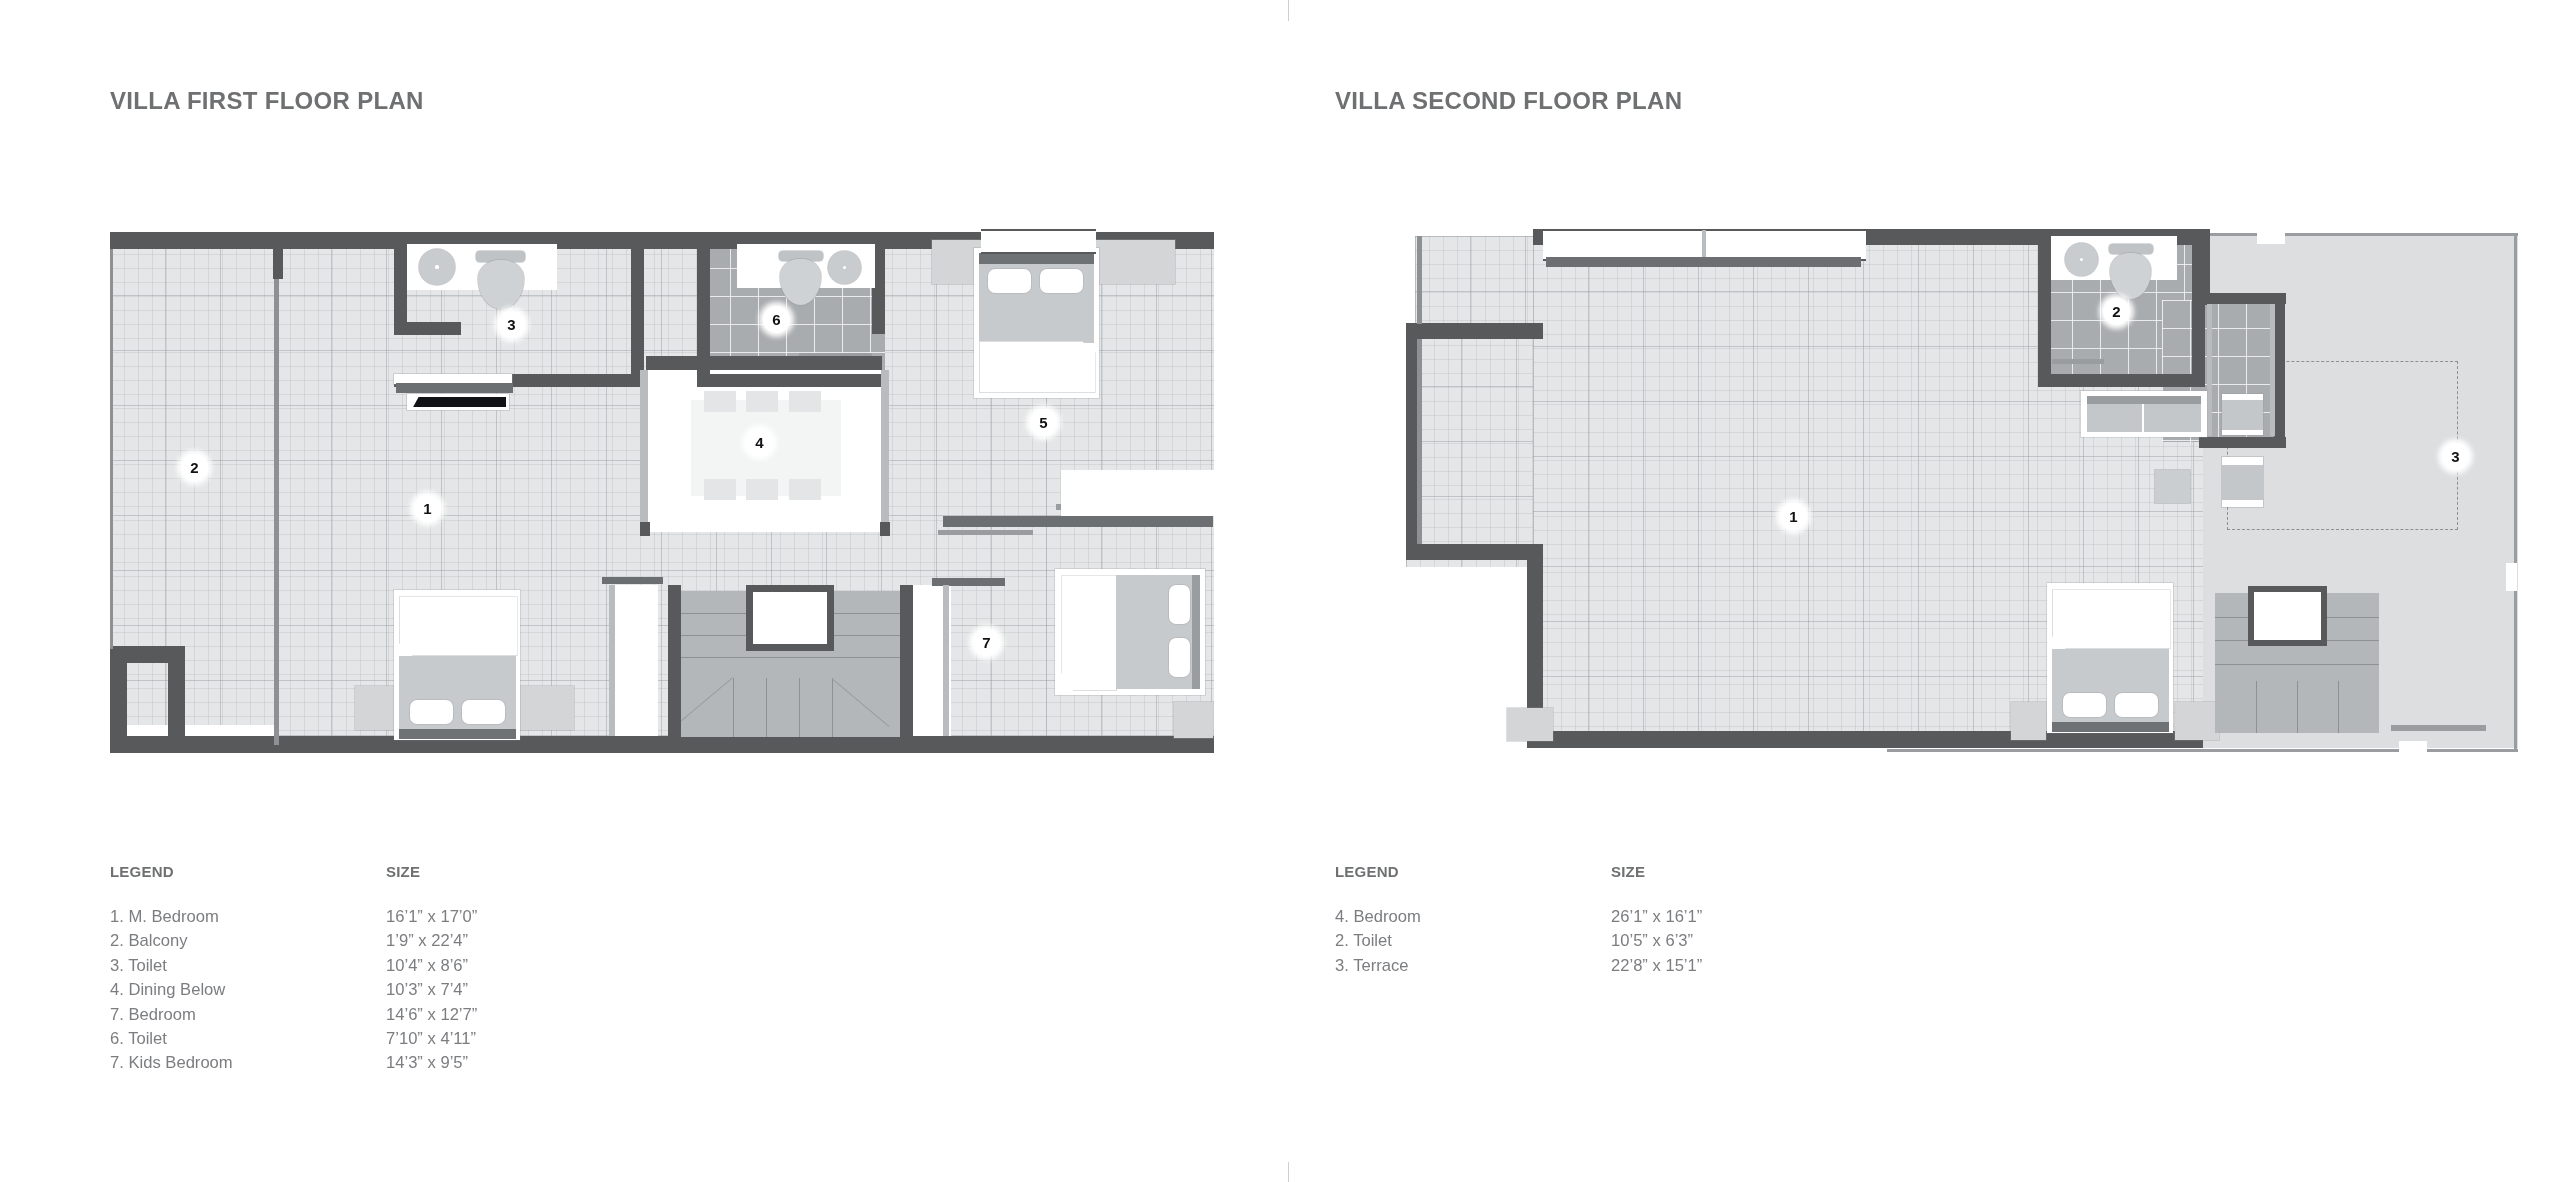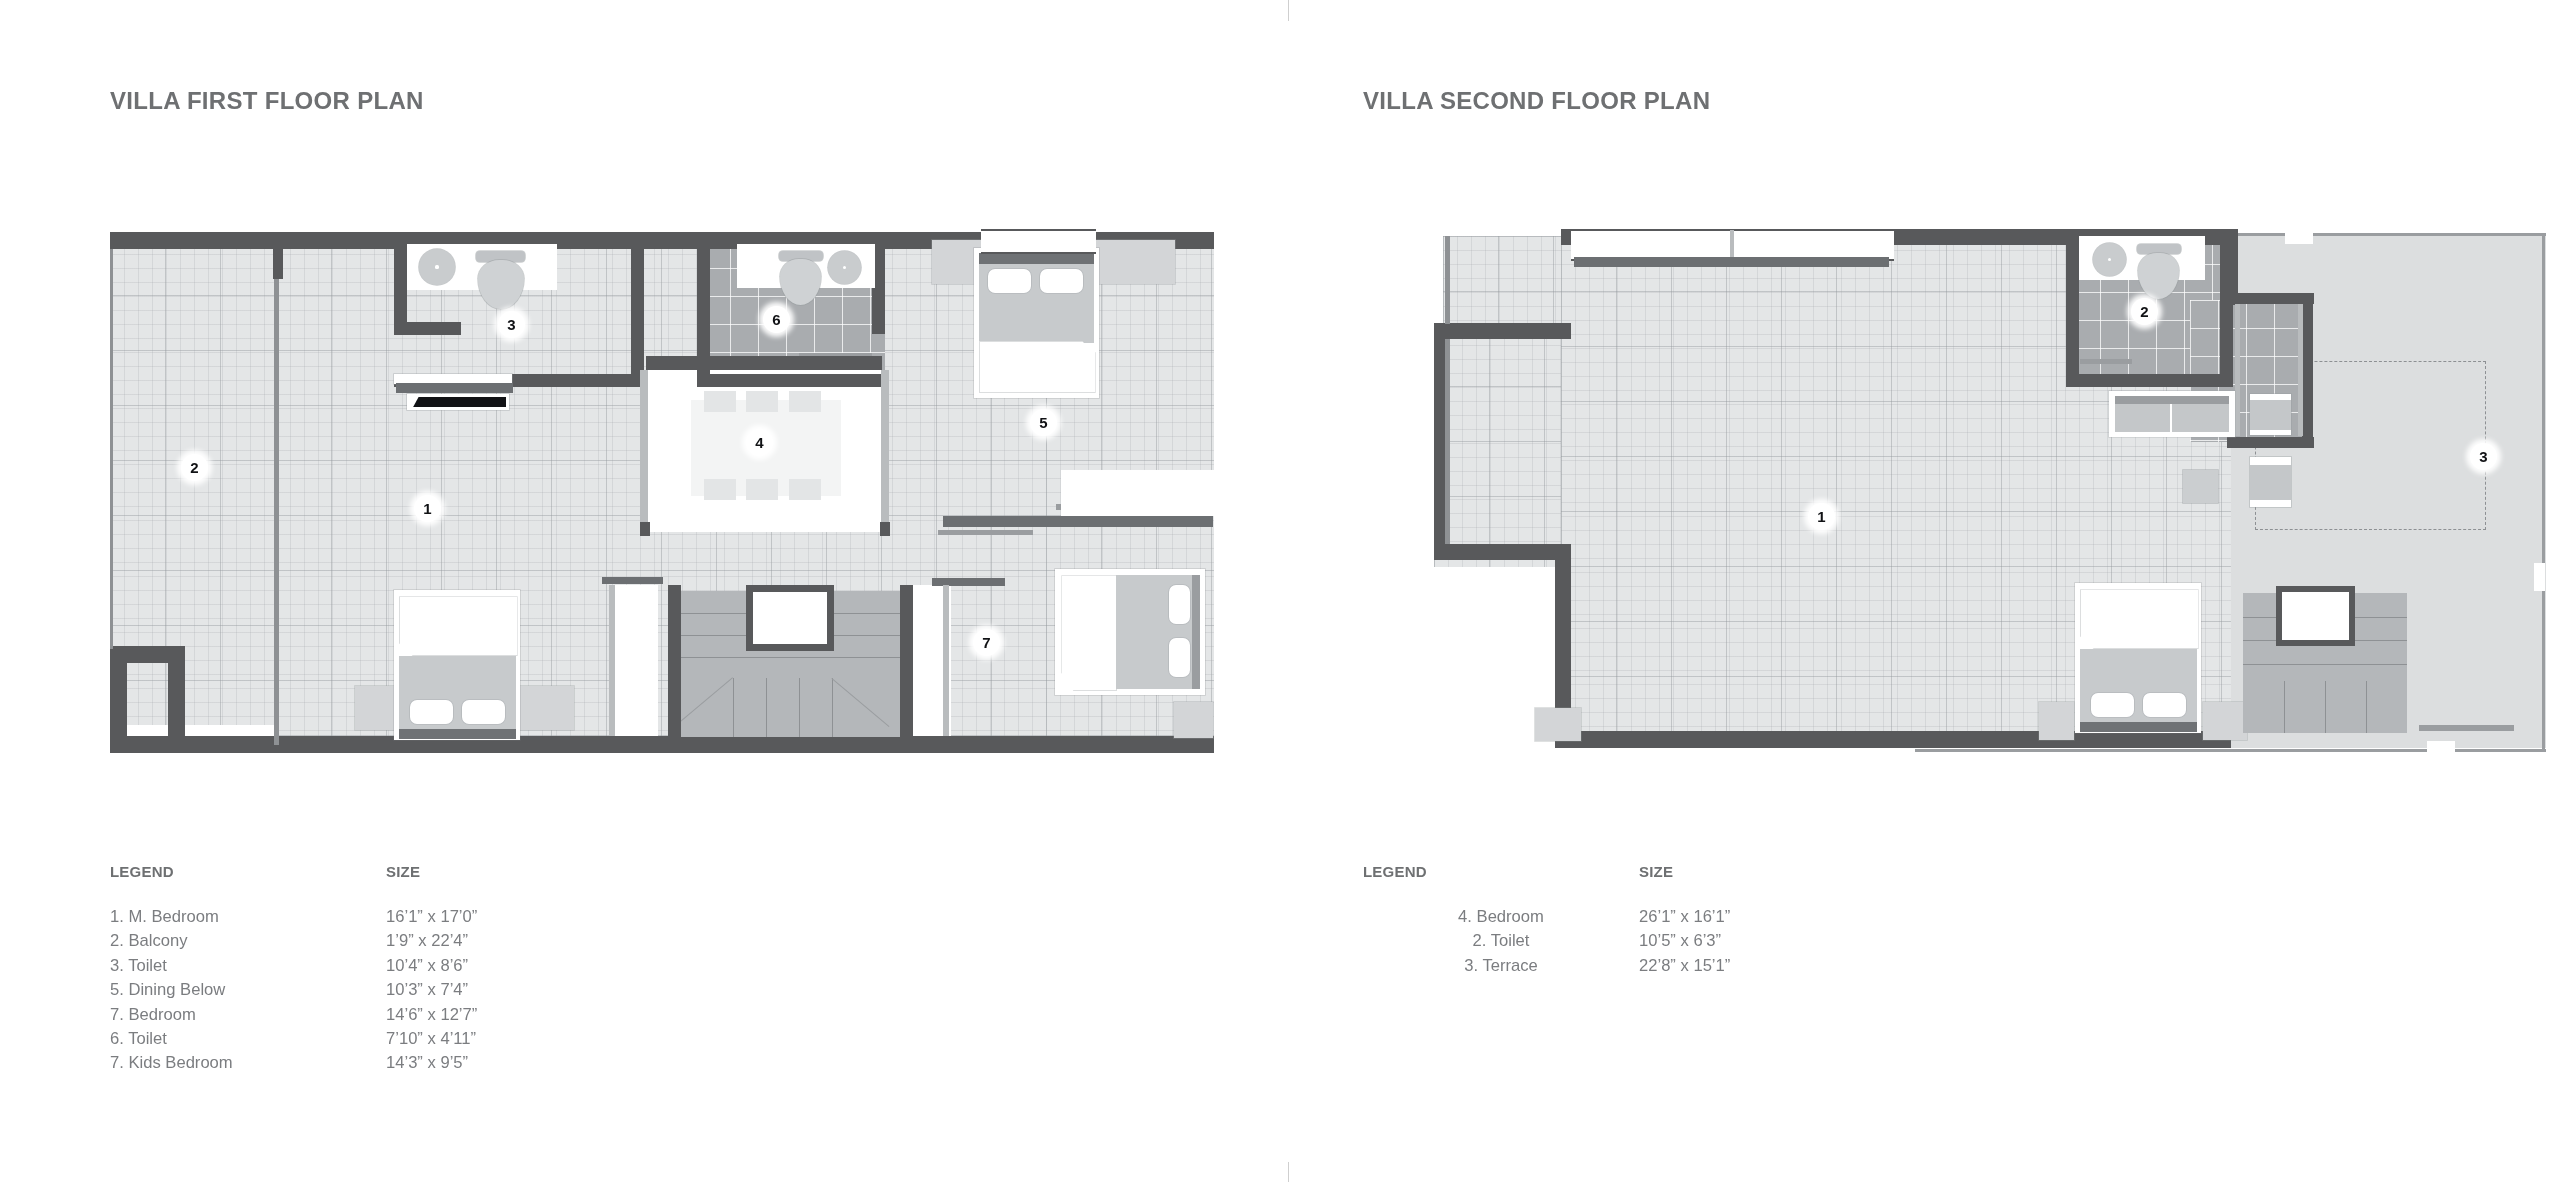--- a/index.html
+++ b/index.html
@@ -11,21 +11,21 @@
   }
   .page{position:absolute;inset:0;}
 
   
   .crop-mark{position:absolute;background:#cfcfcf;}
   .crop-top{left:1288px;top:0;width:0.8px;height:20.5px;}
   .crop-bot{left:1288px;bottom:0;width:0.8px;height:20.5px;}
 
   .plan-block{position:absolute;top:0;}
   .plan-left{left:0;width:1288px;height:1182px;}
-  .plan-right{left:1284px;width:1288px;height:1182px;text-align:center;}
+  .plan-right{left:1256px;width:1288px;height:1182px;}
 
   .plan-title{
     position:absolute;
     font-size:24px;font-weight:bold;letter-spacing:0.3px;
     color:#6e7072;white-space:nowrap;
   }
 
   
   .canvas{position:absolute;}
   .shape{position:absolute;}
@@ -271,21 +271,21 @@
         </div>
         <div class="legend-row">
           <div class="legend-name">2. Balcony</div>
           <div class="legend-size">1’9” x 22’4”</div>
         </div>
         <div class="legend-row">
           <div class="legend-name">3. Toilet</div>
           <div class="legend-size">10’4” x 8’6”</div>
         </div>
         <div class="legend-row">
-          <div class="legend-name">5. Dining Below</div>
+          <div class="legend-name">4. Dining Below</div>
           <div class="legend-size">10’3” x 7’4”</div>
         </div>
         <div class="legend-row">
           <div class="legend-name">7. Bedroom</div>
           <div class="legend-size">14’6” x 12’7”</div>
         </div>
         <div class="legend-row">
           <div class="legend-name">6. Toilet</div>
           <div class="legend-size">7’10” x 4’11”</div>
         </div>

